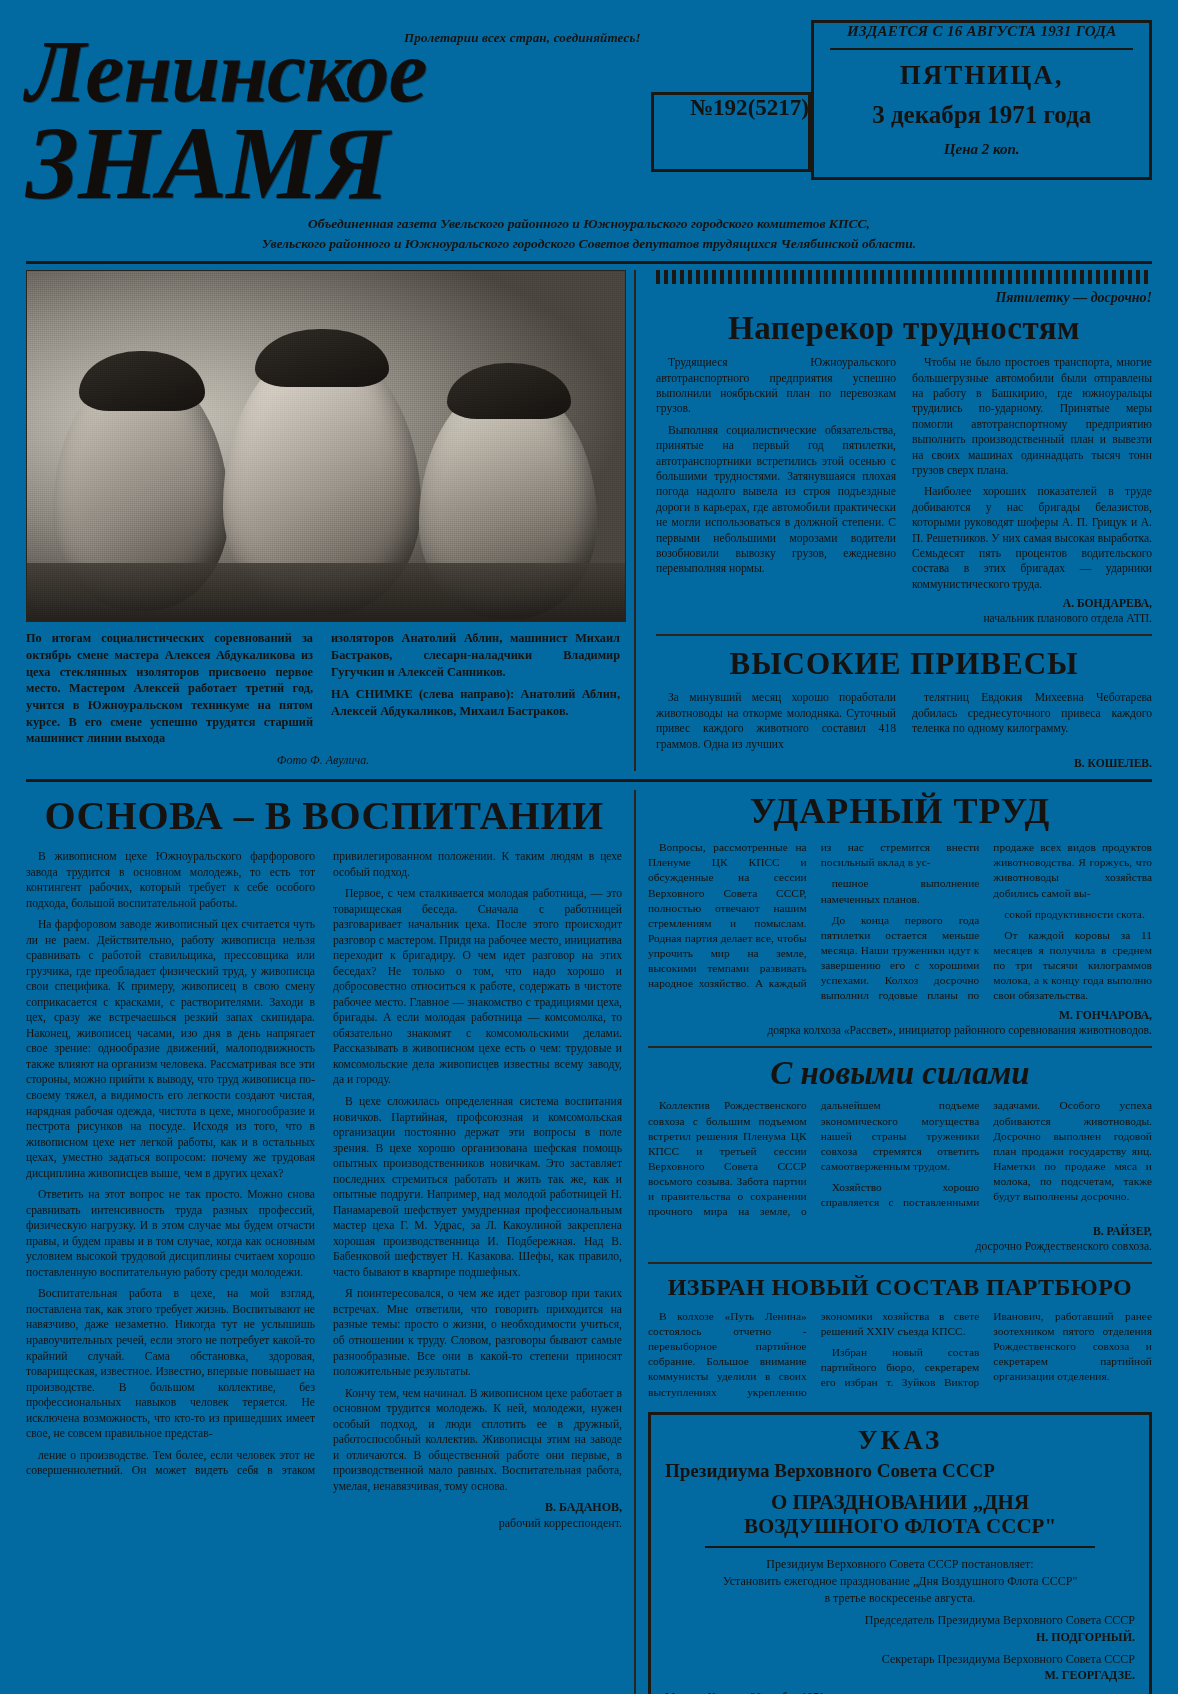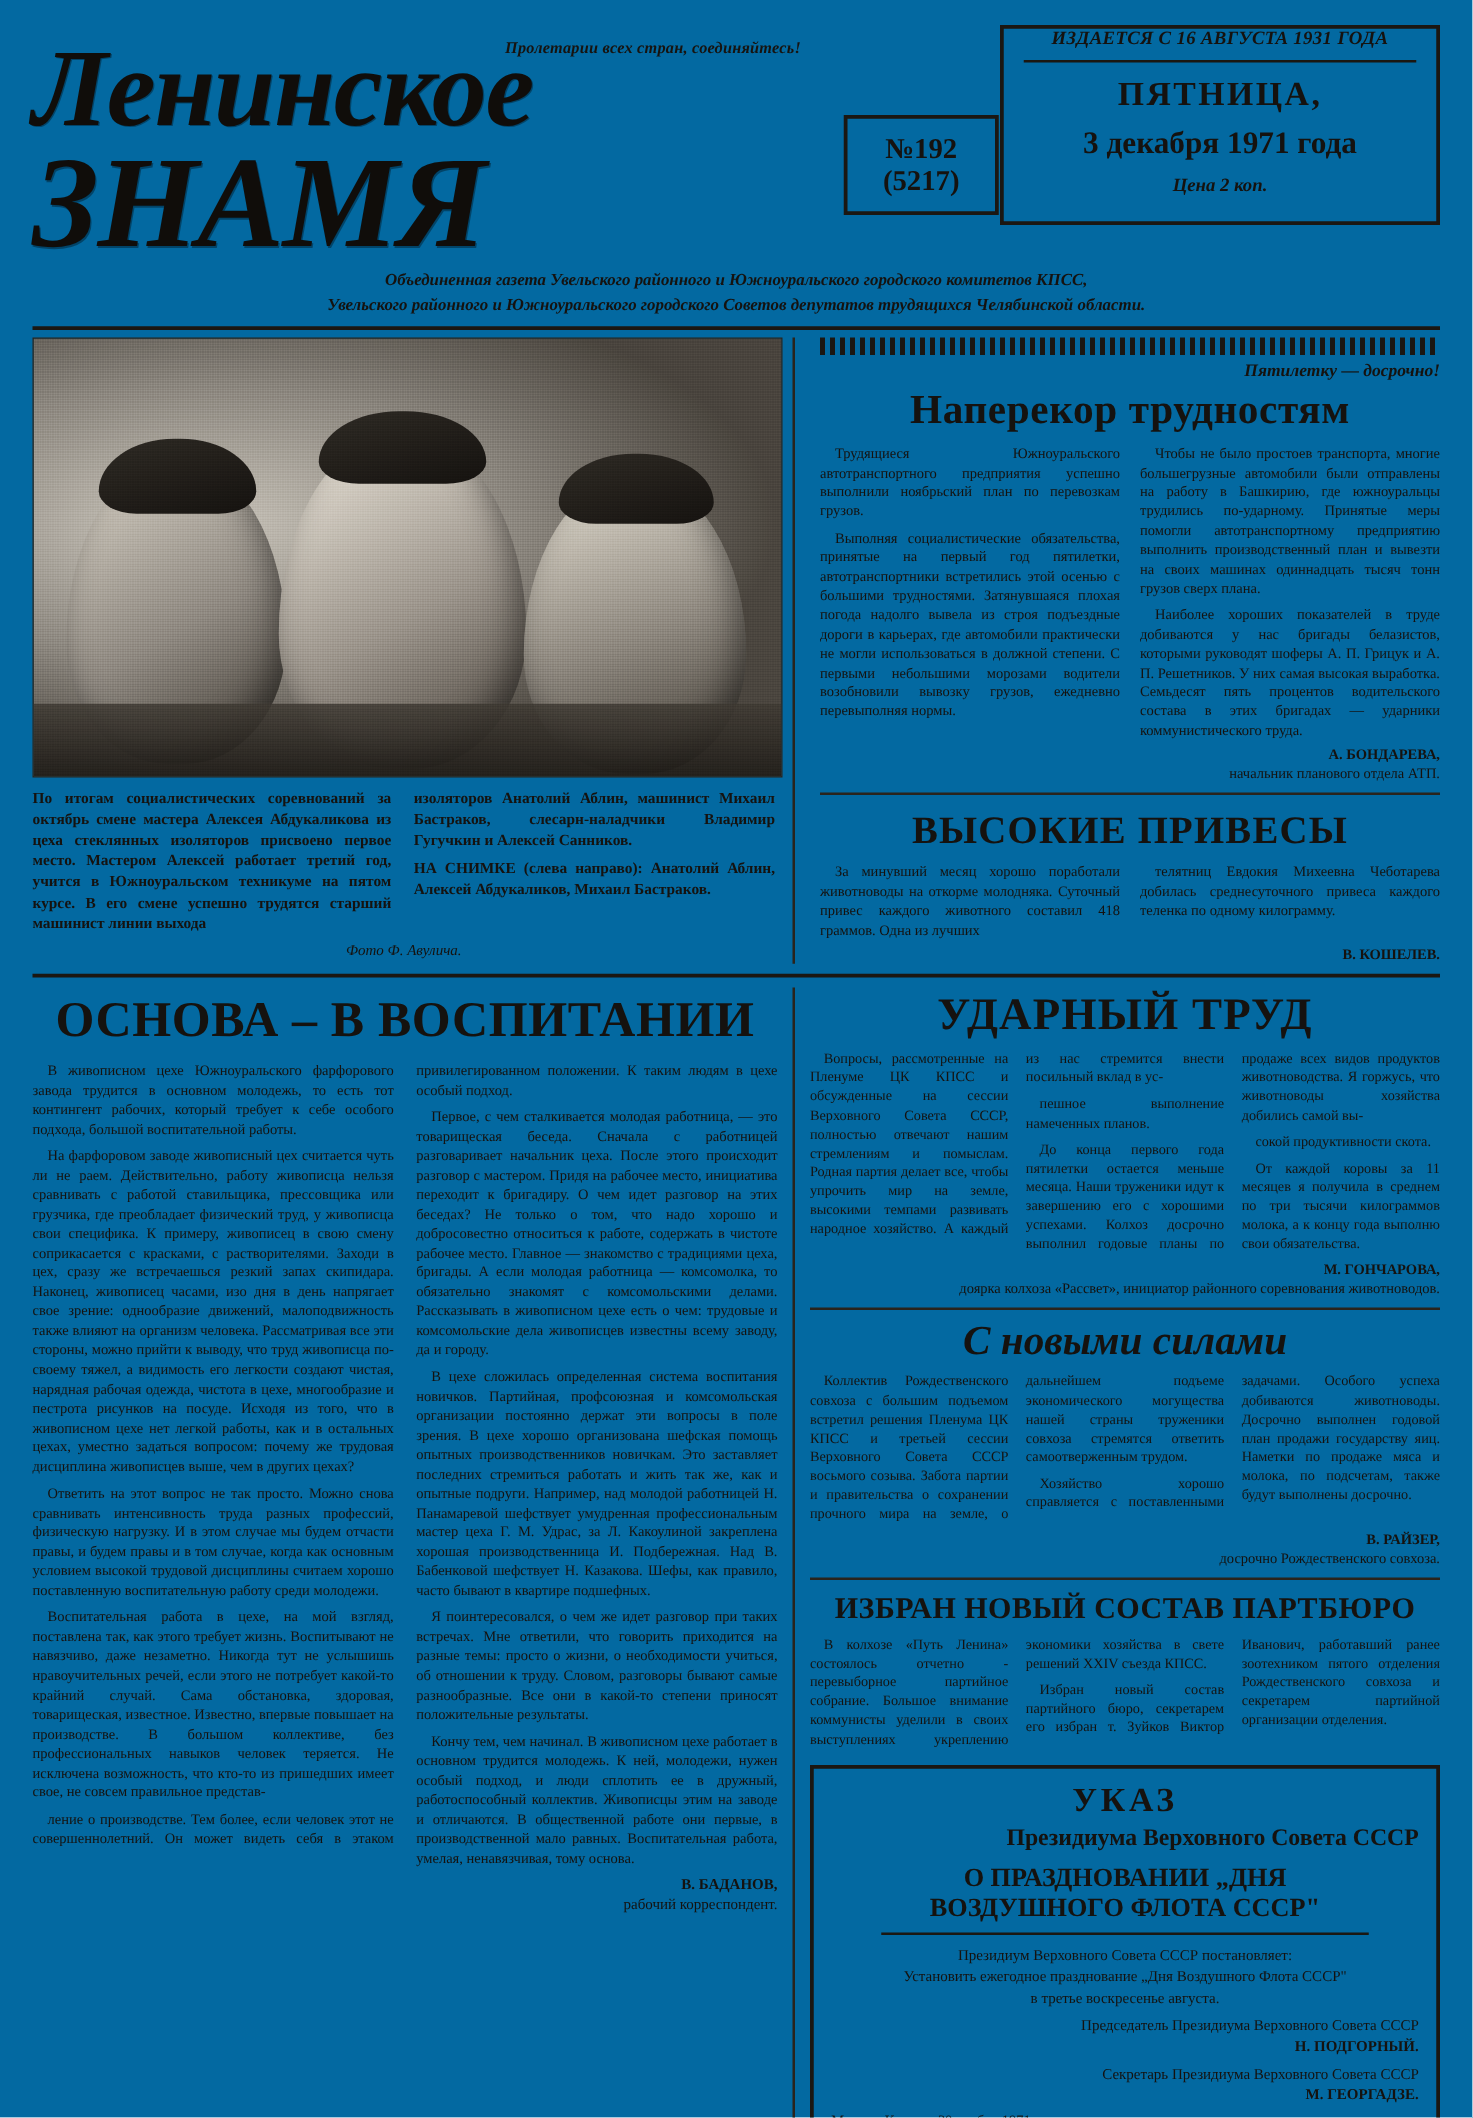--- a/index.html
+++ b/index.html
@@ -64,28 +64,28 @@
   .title-line2 {
     font-size: 104px;
     margin-top: 2px;
   }
 
   .issue-box {
     border: 3px solid #1b1712;
     width: 118px;
     height: 74px;
     display: flex;
-    flex-direction: column;
-    align-items: center;
+    flex-direction: row;
     justify-content: center;
     margin-top: 78px;
     margin-left: 8px;
     font-weight: bold;
     font-size: 23px;
     line-height: 1.12;
+    padding-left: 36px;
   }
 
   .dateblock {
     border: 3px solid #1b1712;
     width: 352px;
     height: 160px;
     margin-top: 6px;
     box-sizing: border-box;
     padding: 0 10px 8px 10px;
     text-align: center;
@@ -322,21 +322,21 @@
   }
 
   
   .ukaz {
     border: 3px solid #1b1712;
     margin-top: 12px;
     padding: 10px 14px 10px 14px;
     box-sizing: border-box;
   }
   .ukaz .u1 { text-align: center; font-size: 27px; font-weight: bold; letter-spacing: 3px; }
-  .ukaz .u2 { text-align: right; font-size: 19px; font-weight: bold; margin-top: 4px; }
+  .ukaz .u2 { text-align: left; font-size: 19px; font-weight: bold; margin-top: 4px; }
   .ukaz .u3 { text-align: center; font-size: 21px; font-weight: bold; margin-top: 8px; line-height: 1.15; }
   .ukaz .u-rule { border-top: 2px solid #1b1712; margin: 8px 40px; }
   .ukaz .u-body { font-size: 12px; line-height: 1.4; text-align: center; }
   .ukaz .u-sign { text-align: right; font-size: 12px; font-weight: bold; line-height: 1.35; margin-top: 6px; }
   .ukaz .u-sign .role { font-weight: normal; }
   .ukaz .u-place { font-size: 11.5px; margin-top: 8px; }
 
   .three-col {
     column-count: 3;
     column-gap: 14px;

